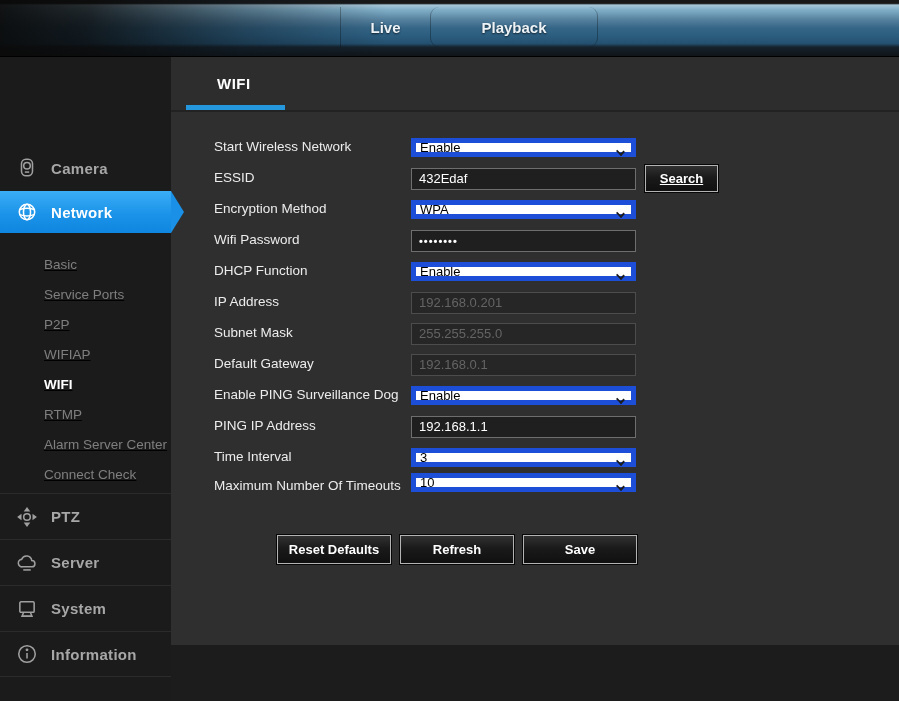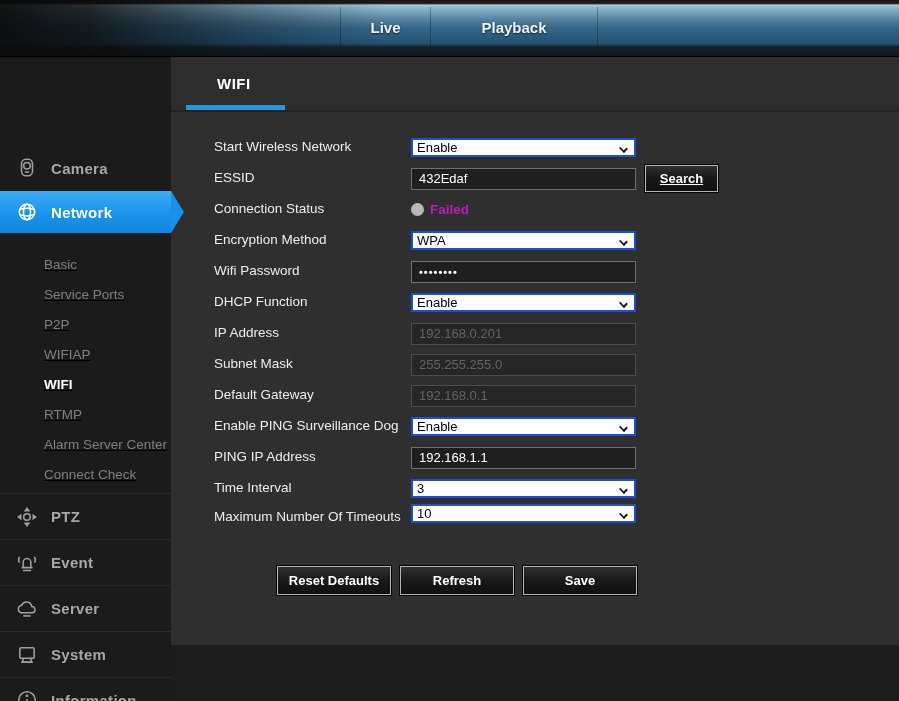--- a/index.html
+++ b/index.html
@@ -10,21 +10,21 @@
   .topbar { position:relative; height:57px;
     background:
       linear-gradient(90deg, rgba(10,10,10,.95) 0%, rgba(10,10,10,.82) 10%, rgba(12,22,30,.4) 27%, rgba(0,0,0,0) 43%),
       linear-gradient(180deg, #181818 0%, #181818 6%, #a7c7d9 9%, #82b0c9 17%, #547f9c 36%, #356687 50%, #2c5e80 63%, #24506f 78%, #15222c 84%, #101418 100%);
     border-bottom:1px solid #000;text-align:right; }
   .topbar .tab { position:absolute; top:7px; height:40px; display:flex; align-items:center;
     justify-content:center; color:#edf3f7; font-size:15px; font-weight:bold;
     text-shadow:0 1px 2px rgba(0,0,0,.65); cursor:pointer;
     border-left:1px solid rgba(0,0,0,.28); }
   .tab-live { left:340px; width:90px; }
-  .tab-playback { left:430px; width:168px; border-right:1px solid rgba(0,0,0,.28); }
+  .tab-playback { left:430px; width:168px; border-right:1px solid rgba(0,0,0,.28);border-radius:9px; }
 
   
   .app { display:flex; height:644px; }
   .sidebar { position:relative; z-index:2; width:171px; background:#1b1b1b;
     padding-top:88px; flex:none; }
   .maincol { position:relative; z-index:1; flex:1; display:flex; flex-direction:column; }
 
   
   .side-item { position:relative; height:46px; display:flex; align-items:center;
     padding-left:16px; cursor:pointer; color:#a7a7a7; }
@@ -55,21 +55,21 @@
   .bottomfill { flex:1; background:#1c1c1c; }
 
   
   .frow { display:flex; align-items:center; min-height:31px; }
   .frow.tall { align-items:flex-start; min-height:50px; }
   .frow.tall .flabel { padding-top:2px; }
   .flabel { width:197px; flex:none; color:#ececec; font-size:13.5px; line-height:1.7; }
   .ctrl { display:flex; align-items:center; }
 
   .select { position:relative; width:225px; height:19px; background:#fff;
-    border:2px solid #1d4ed8; display:flex; align-items:center; padding:0 4px;
+    border:5px solid #1d4ed8; display:flex; align-items:center; padding:0 4px;
     font-size:13px; color:#000; cursor:pointer; }
   .select .chev { position:absolute; right:7px; top:5px; width:7px; height:7px;
     border-right:2px solid #1a1a1a; border-bottom:2px solid #1a1a1a;
     transform:rotate(45deg) scale(1,.8); }
 
   .tinput { width:225px; height:22px; background:#1f1f1f; border:1px solid #6e6e6e;
     color:#fff; font-size:13px; padding:1px 7px; font-family:"Liberation Sans",sans-serif;
     outline:none; }
   .tinput.pw { font-size:11px; font-weight:bold; letter-spacing:1px; }
   .tinput:disabled { color:#646464; background:#262626; border-color:#4c4c4c; }
@@ -162,30 +162,20 @@
             <polygon points="10,19 7,15 13,15"></polygon>
             <polygon points="1,10 5,7 5,13"></polygon>
             <polygon points="19,10 15,7 15,13"></polygon>
           </g>
           <circle cx="10" cy="10" r="3" fill="none" stroke="#9f9f9f" stroke-width="1.4"></circle>
         </svg>
       </span>
       <span class="lbl">PTZ</span>
     </div>
 
-    <div class="side-item sep">
-      <span class="icon">
-        <svg width="22" height="22" viewBox="0 0 20 20" fill="none" stroke="#9f9f9f" stroke-width="1.4">
-          <path d="M6.5 14 v-4.5 a3.5 3.5 0 0 1 7 0 V14"></path>
-          <path d="M5 14.2 h10 M6.3 16.8 h7.4"></path>
-          <path d="M3.2 4.5 q-1.6 2.6 0 5.2 M16.8 4.5 q1.6 2.6 0 5.2"></path>
-        </svg>
-      </span>
-      <span class="lbl">Event</span>
-    </div>
 
     <div class="side-item sep">
       <span class="icon">
         <svg width="22" height="22" viewBox="0 0 20 20" fill="none" stroke="#9f9f9f" stroke-width="1.4">
           <path d="M6 13.5 h8.3 a2.9 2.9 0 0 0 0 -5.8 a4.8 4.8 0 0 0 -9.2 -1 a3.4 3.4 0 0 0 .9 6.8 z"></path>
           <path d="M6.6 16.3 h6.8"></path>
         </svg>
       </span>
       <span class="lbl">Server</span>
     </div>
@@ -234,29 +224,20 @@
       </div>
 
       <div class="frow">
         <span class="flabel">ESSID</span>
         <div class="ctrl">
           <input class="tinput" value="432Edaf" style="">
           <button class="btn search">Search</button>
         </div>
       </div>
 
-      <div class="frow">
-        <span class="flabel">Connection Status</span>
-        <div class="ctrl">
-          <div class="status">
-            <span class="dot"></span>
-            <span class="stxt">Failed</span>
-          </div>
-        </div>
-      </div>
 
       <div class="frow">
         <span class="flabel">Encryption Method</span>
         <div class="ctrl">
           <div class="select">
             <span>WPA</span>
             <span class="chev"></span>
           </div>
         </div>
       </div>

